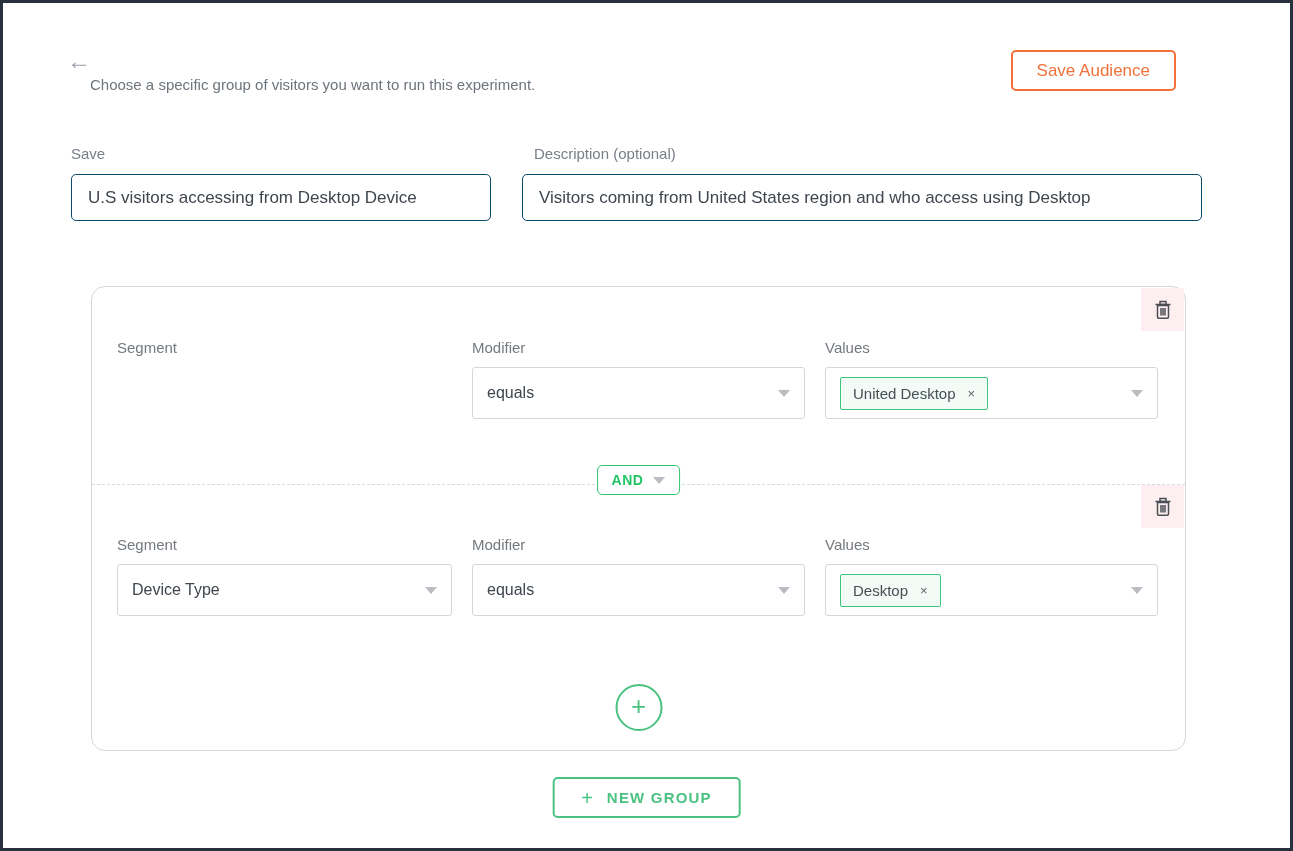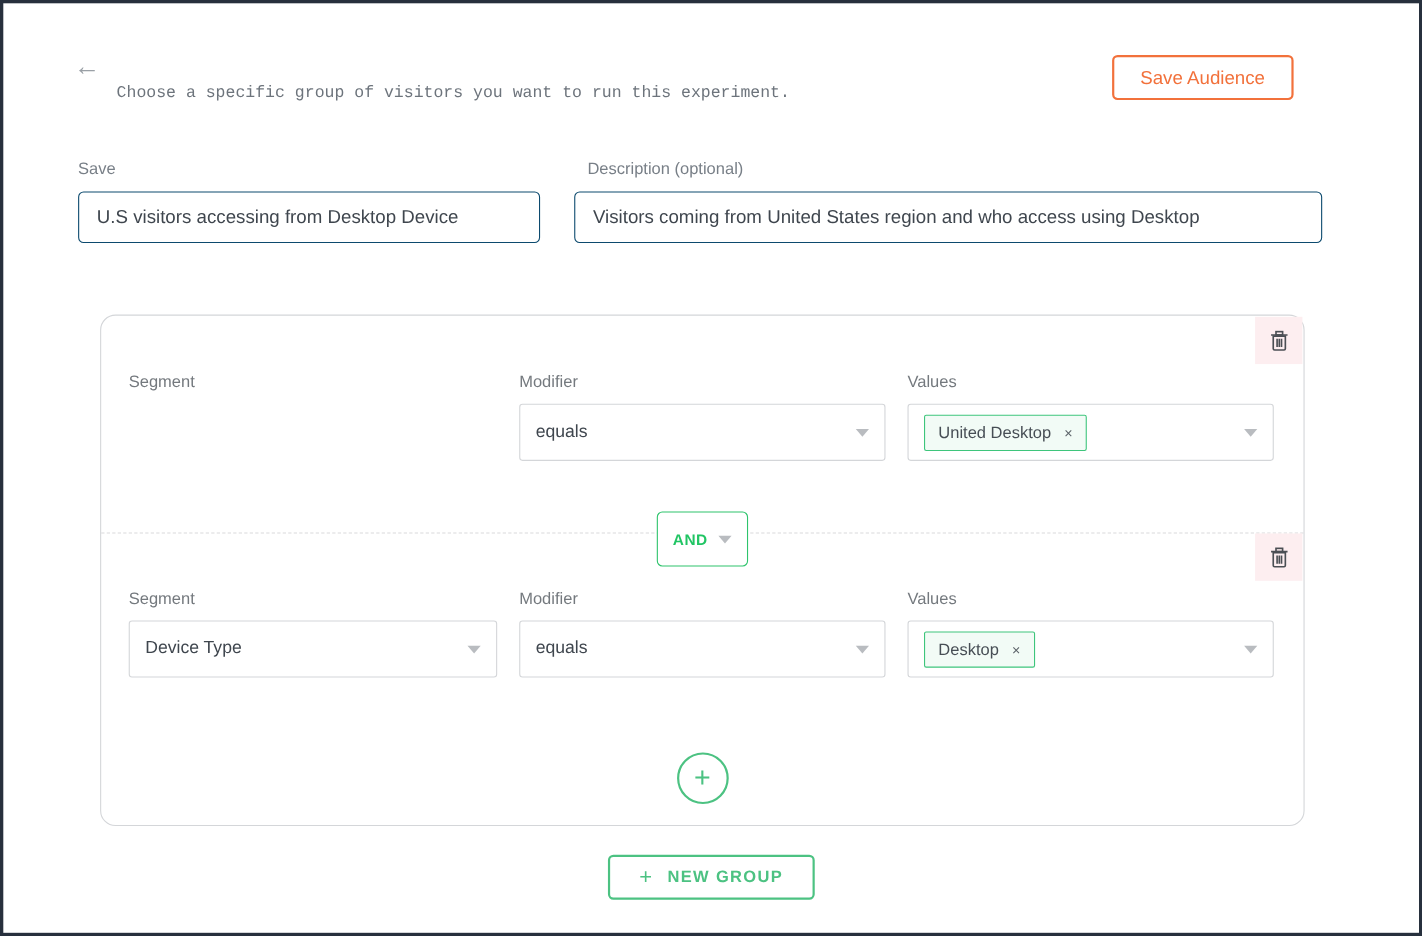--- a/index.html
+++ b/index.html
@@ -19,22 +19,22 @@
   .back-arrow {
     position: absolute; left: 64px; top: 46px;
     font-size: 24px; color: #9aa0a6; cursor: pointer;
     line-height: 1;
   }
   .page-title {
     position: absolute; left: 103px; top: 36px;
     font-size: 23px; font-weight: bold; color: #41484f;
   }
   .page-subtitle {
-    position: absolute; left: 103px; top: 73px;
-    font-size: 15px; color: #6d747c; font-family: Liberation Mono, monospace;
+    position: absolute; left: 87px; top: 73px;
+    font-size: 15px; color: #6d747c;
   }
   .save-btn {
     position: absolute; right: 114px; top: 47px;
     height: 41px; padding: 0 24px;
     background: #ffffff;
     border: 2px solid #f2713b; border-radius: 5px;
     color: #f2713b; font-size: 17px; font-weight: 500;
     font-family: inherit; cursor: pointer;
     display: flex; align-items: center;
   }
@@ -107,21 +107,21 @@
 
   
   .and-separator {
     position: absolute; left: 0; right: 0; top: 197px;
     border-top: 1px dashed #d9dadb; z-index: 1;
   }
   .and-btn {
     position: absolute; left: 50%; top: 178px;
     transform: translateX(-50%);
     background: #fff; border: 1px solid #2ec46c; border-radius: 5px;
-    height: 50px; padding: 0 14px;
+    height: 30px; padding: 0 14px;
     display: flex; align-items: center; gap: 10px;
     cursor: pointer; z-index: 2; font-family: inherit;
   }
   .and-label {
     color: #21c564; font-size: 14px; font-weight: bold;
     letter-spacing: 0.5px;
   }
   .and-caret {
     width: 0; height: 0;
     border-left: 6px solid transparent;

